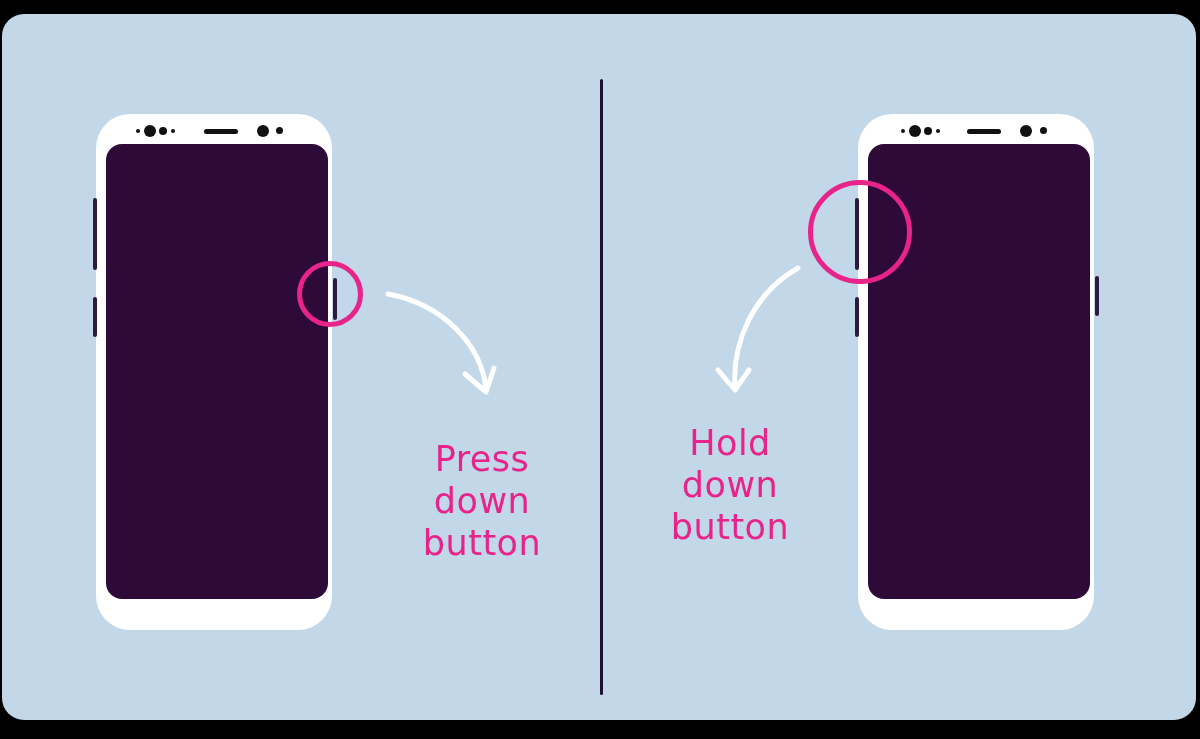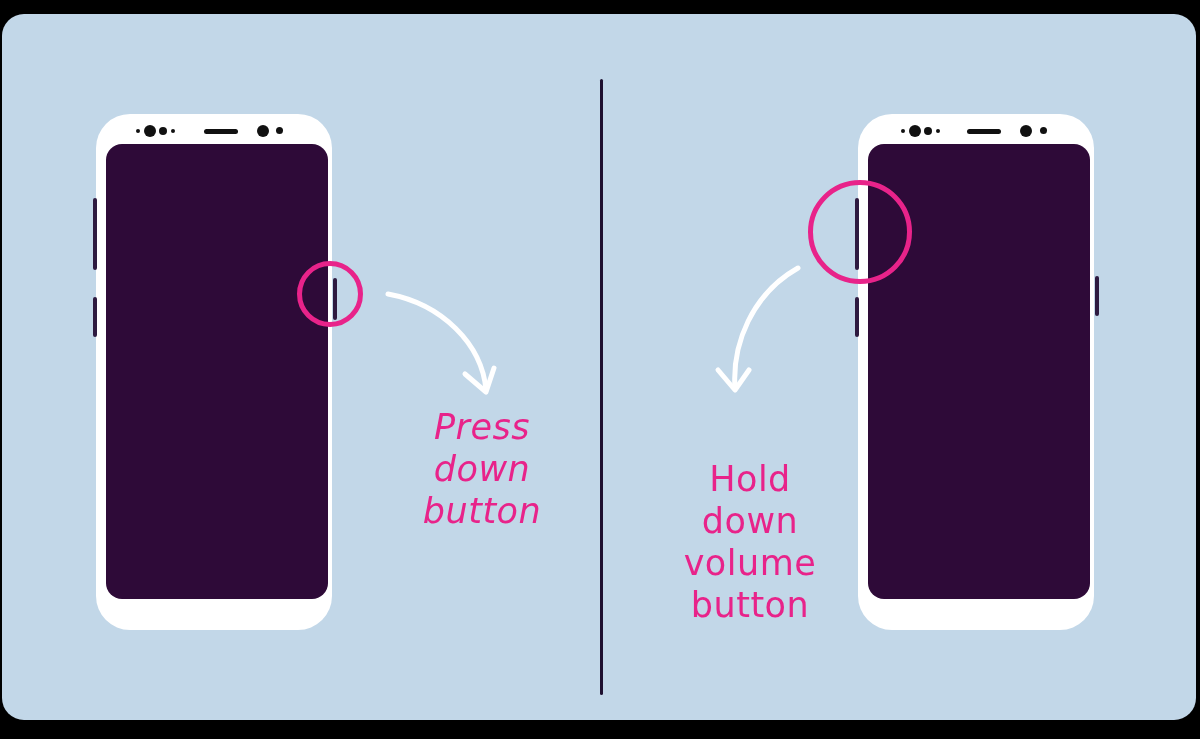--- a/index.html
+++ b/index.html
@@ -54,21 +54,21 @@
   <div class="side-btn" style="left:331px; top:264px; height:42px;"></div>
   <div class="ring" style="left:295px; top:247px; width:66px; height:66px;"></div>
 
   <svg class="arrow" style="left:0; top:0;" width="1194" height="706">
     <path d="M386 280 C 440 290, 480 330, 484 376" fill="none" stroke="#fff" stroke-width="5" stroke-linecap="round"></path>
     <path d="M463 360 L484 378 L492 354" fill="none" stroke="#fff" stroke-width="5" stroke-linecap="round" stroke-linejoin="round"></path>
     <path d="M796 254 C 750 280, 730 330, 733 374" fill="none" stroke="#fff" stroke-width="5" stroke-linecap="round"></path>
     <path d="M716 356 L733 376 L747 356" fill="none" stroke="#fff" stroke-width="5" stroke-linecap="round" stroke-linejoin="round"></path>
   </svg>
 
-  <div class="caption" style="left:400px; top:392px; width:160px;font-style:italic;">
+  <div class="caption" style="left:400px; top:424px; width:160px;">
     <span>Press</span>
     <span>down</span>
     <span>button</span>
   </div>
 
   <div class="divider"></div>
 
   <div class="phone" style="left:856px; top:100px; width:236px; height:516px;">
     <div class="dot" style="left:43px; top:15px; width:4px; height:4px;"></div>
     <div class="dot" style="left:51px; top:11px; width:12px; height:12px;"></div>
@@ -77,19 +77,18 @@
     <div class="speaker" style="left:109px; top:15px; width:34px;"></div>
     <div class="dot" style="left:162px; top:11px; width:12px; height:12px;"></div>
     <div class="dot" style="left:182px; top:13px; width:7px; height:7px;"></div>
     <div class="screen" style="left:10px; top:30px; width:222px; height:455px;"></div>
   </div>
   <div class="side-btn" style="left:853px; top:184px; height:72px;"></div>
   <div class="side-btn" style="left:853px; top:283px; height:40px;"></div>
   <div class="side-btn" style="left:1093px; top:262px; height:40px;"></div>
   <div class="ring" style="left:806px; top:166px; width:104px; height:104px;"></div>
 
-  <div class="caption" style="left:668px; top:408px; width:160px;margin-top:36px;">
+  <div class="caption" style="left:648px; top:408px; width:160px;">
     <span>Hold</span>
     <span>down</span>
-    <span>volume</span>
     <span>button</span>
   </div>
 </div>
 
 </body></html>

